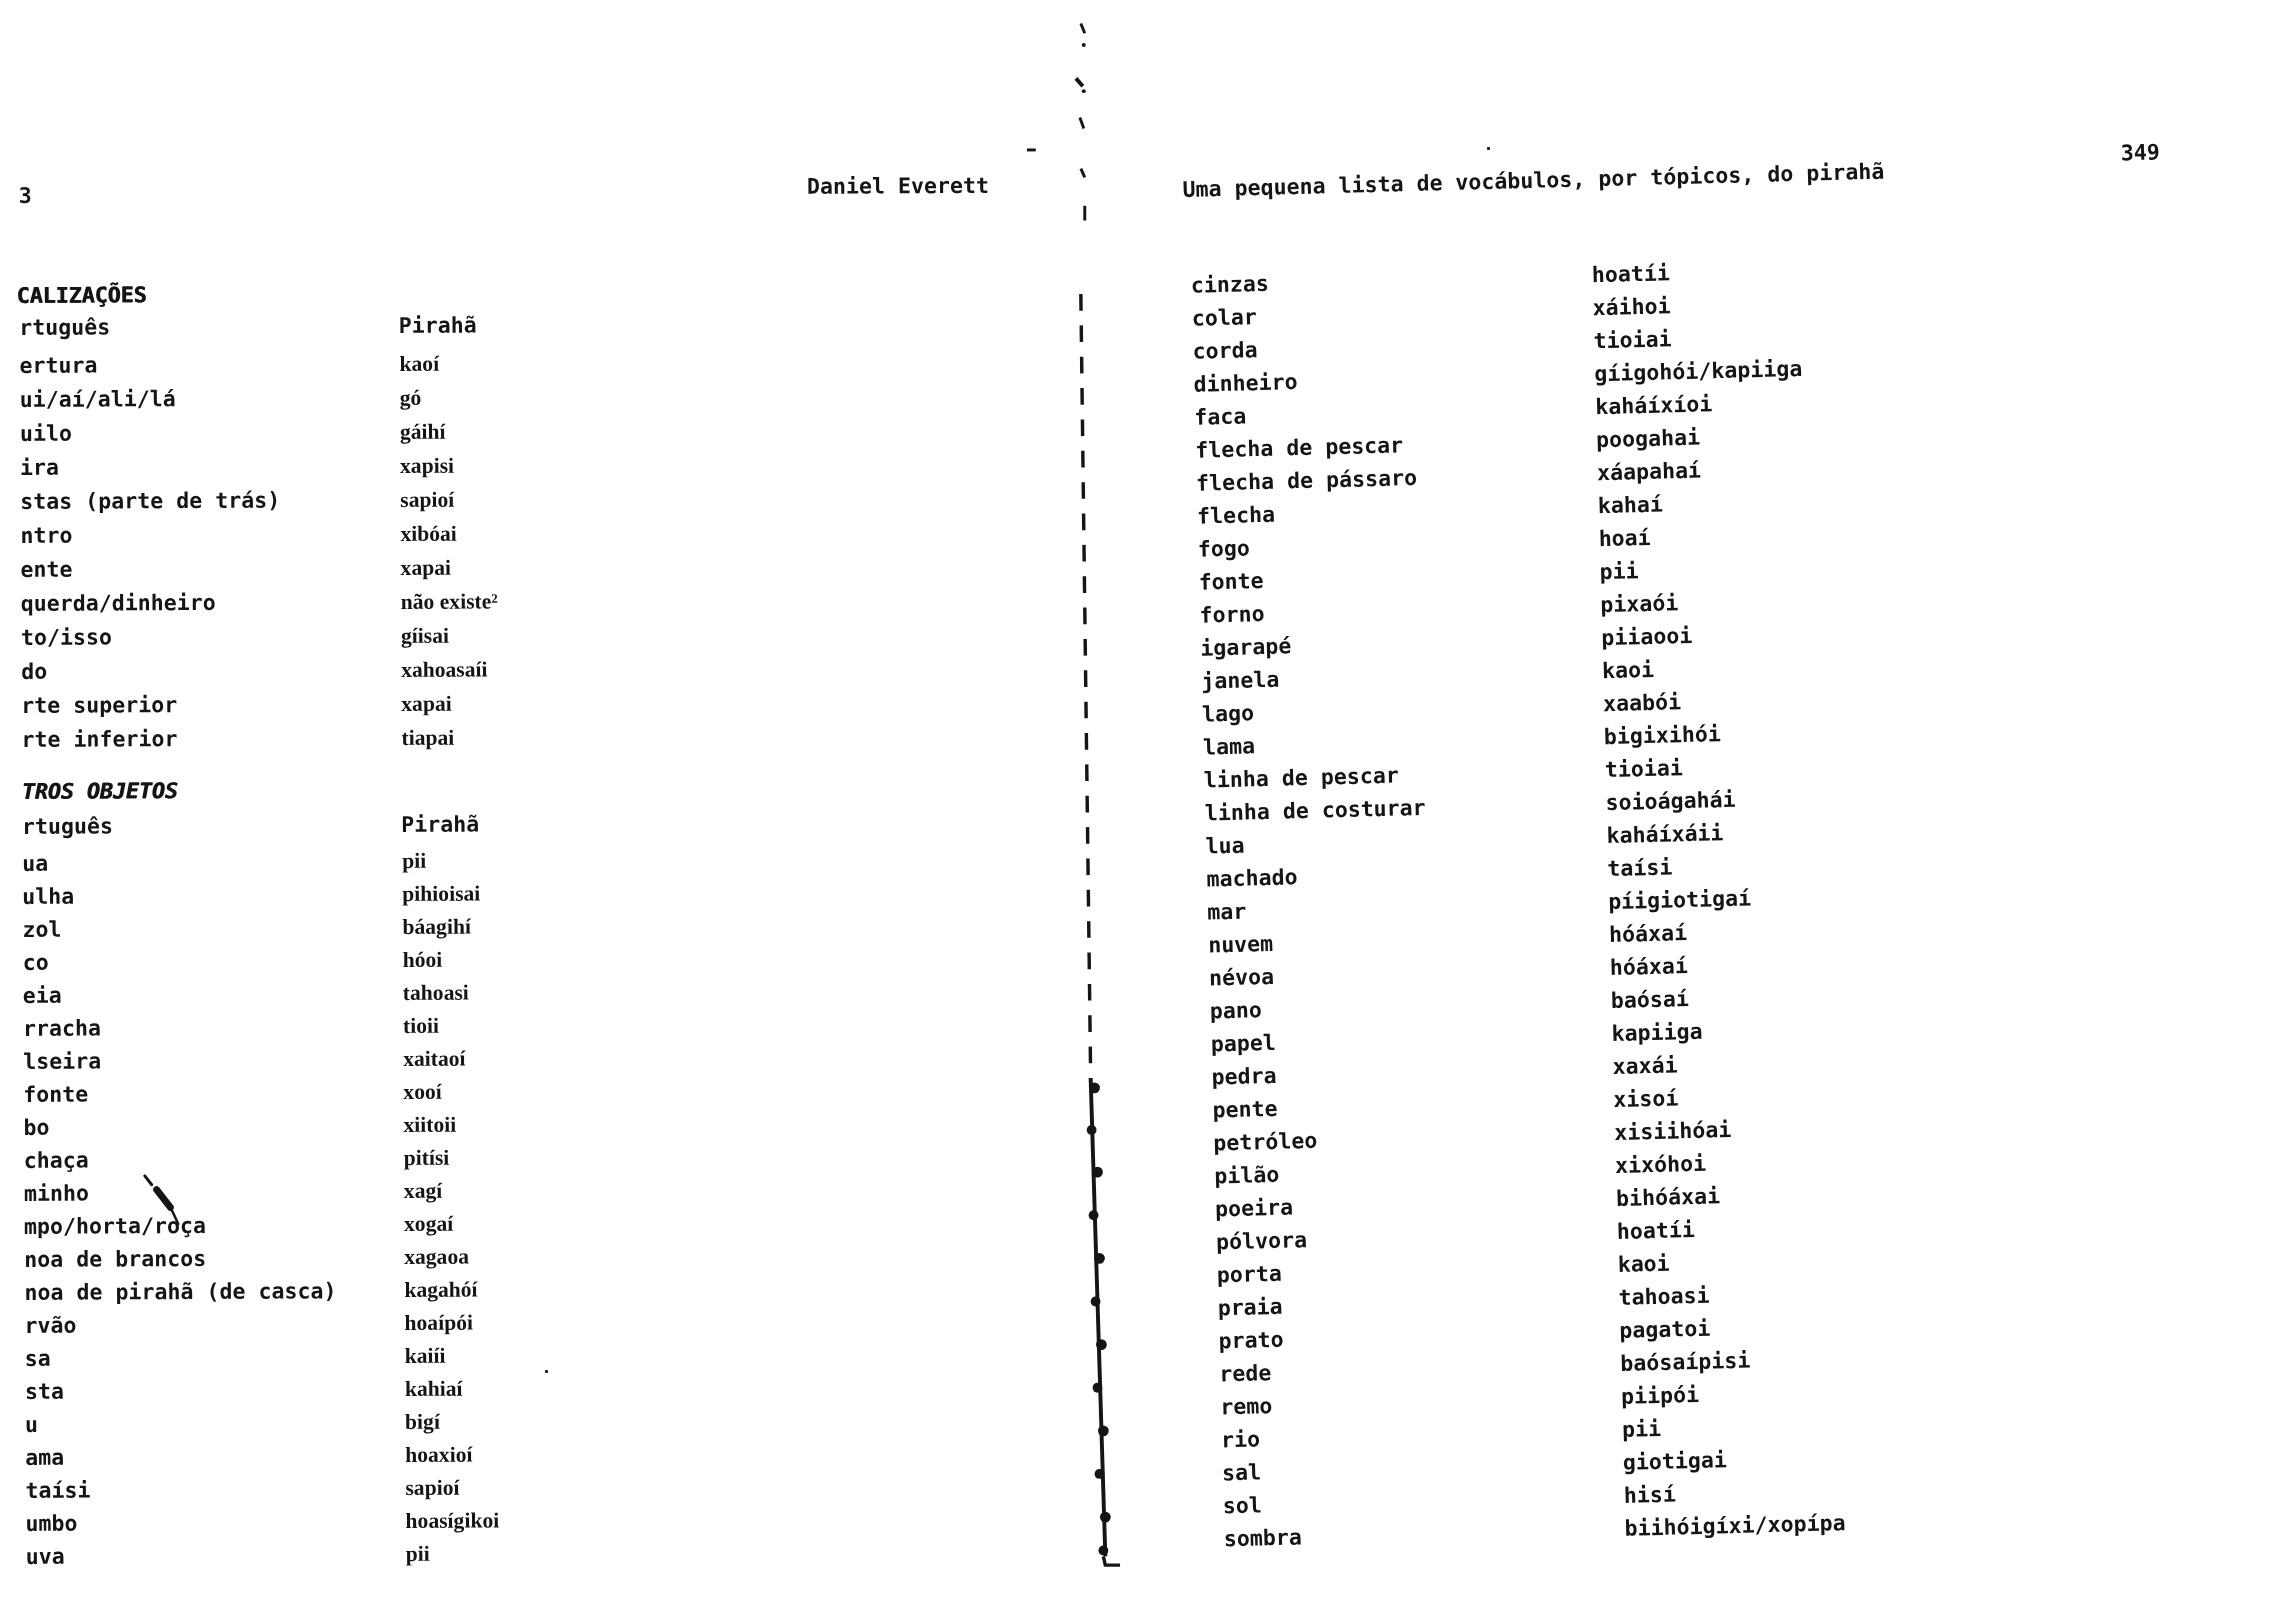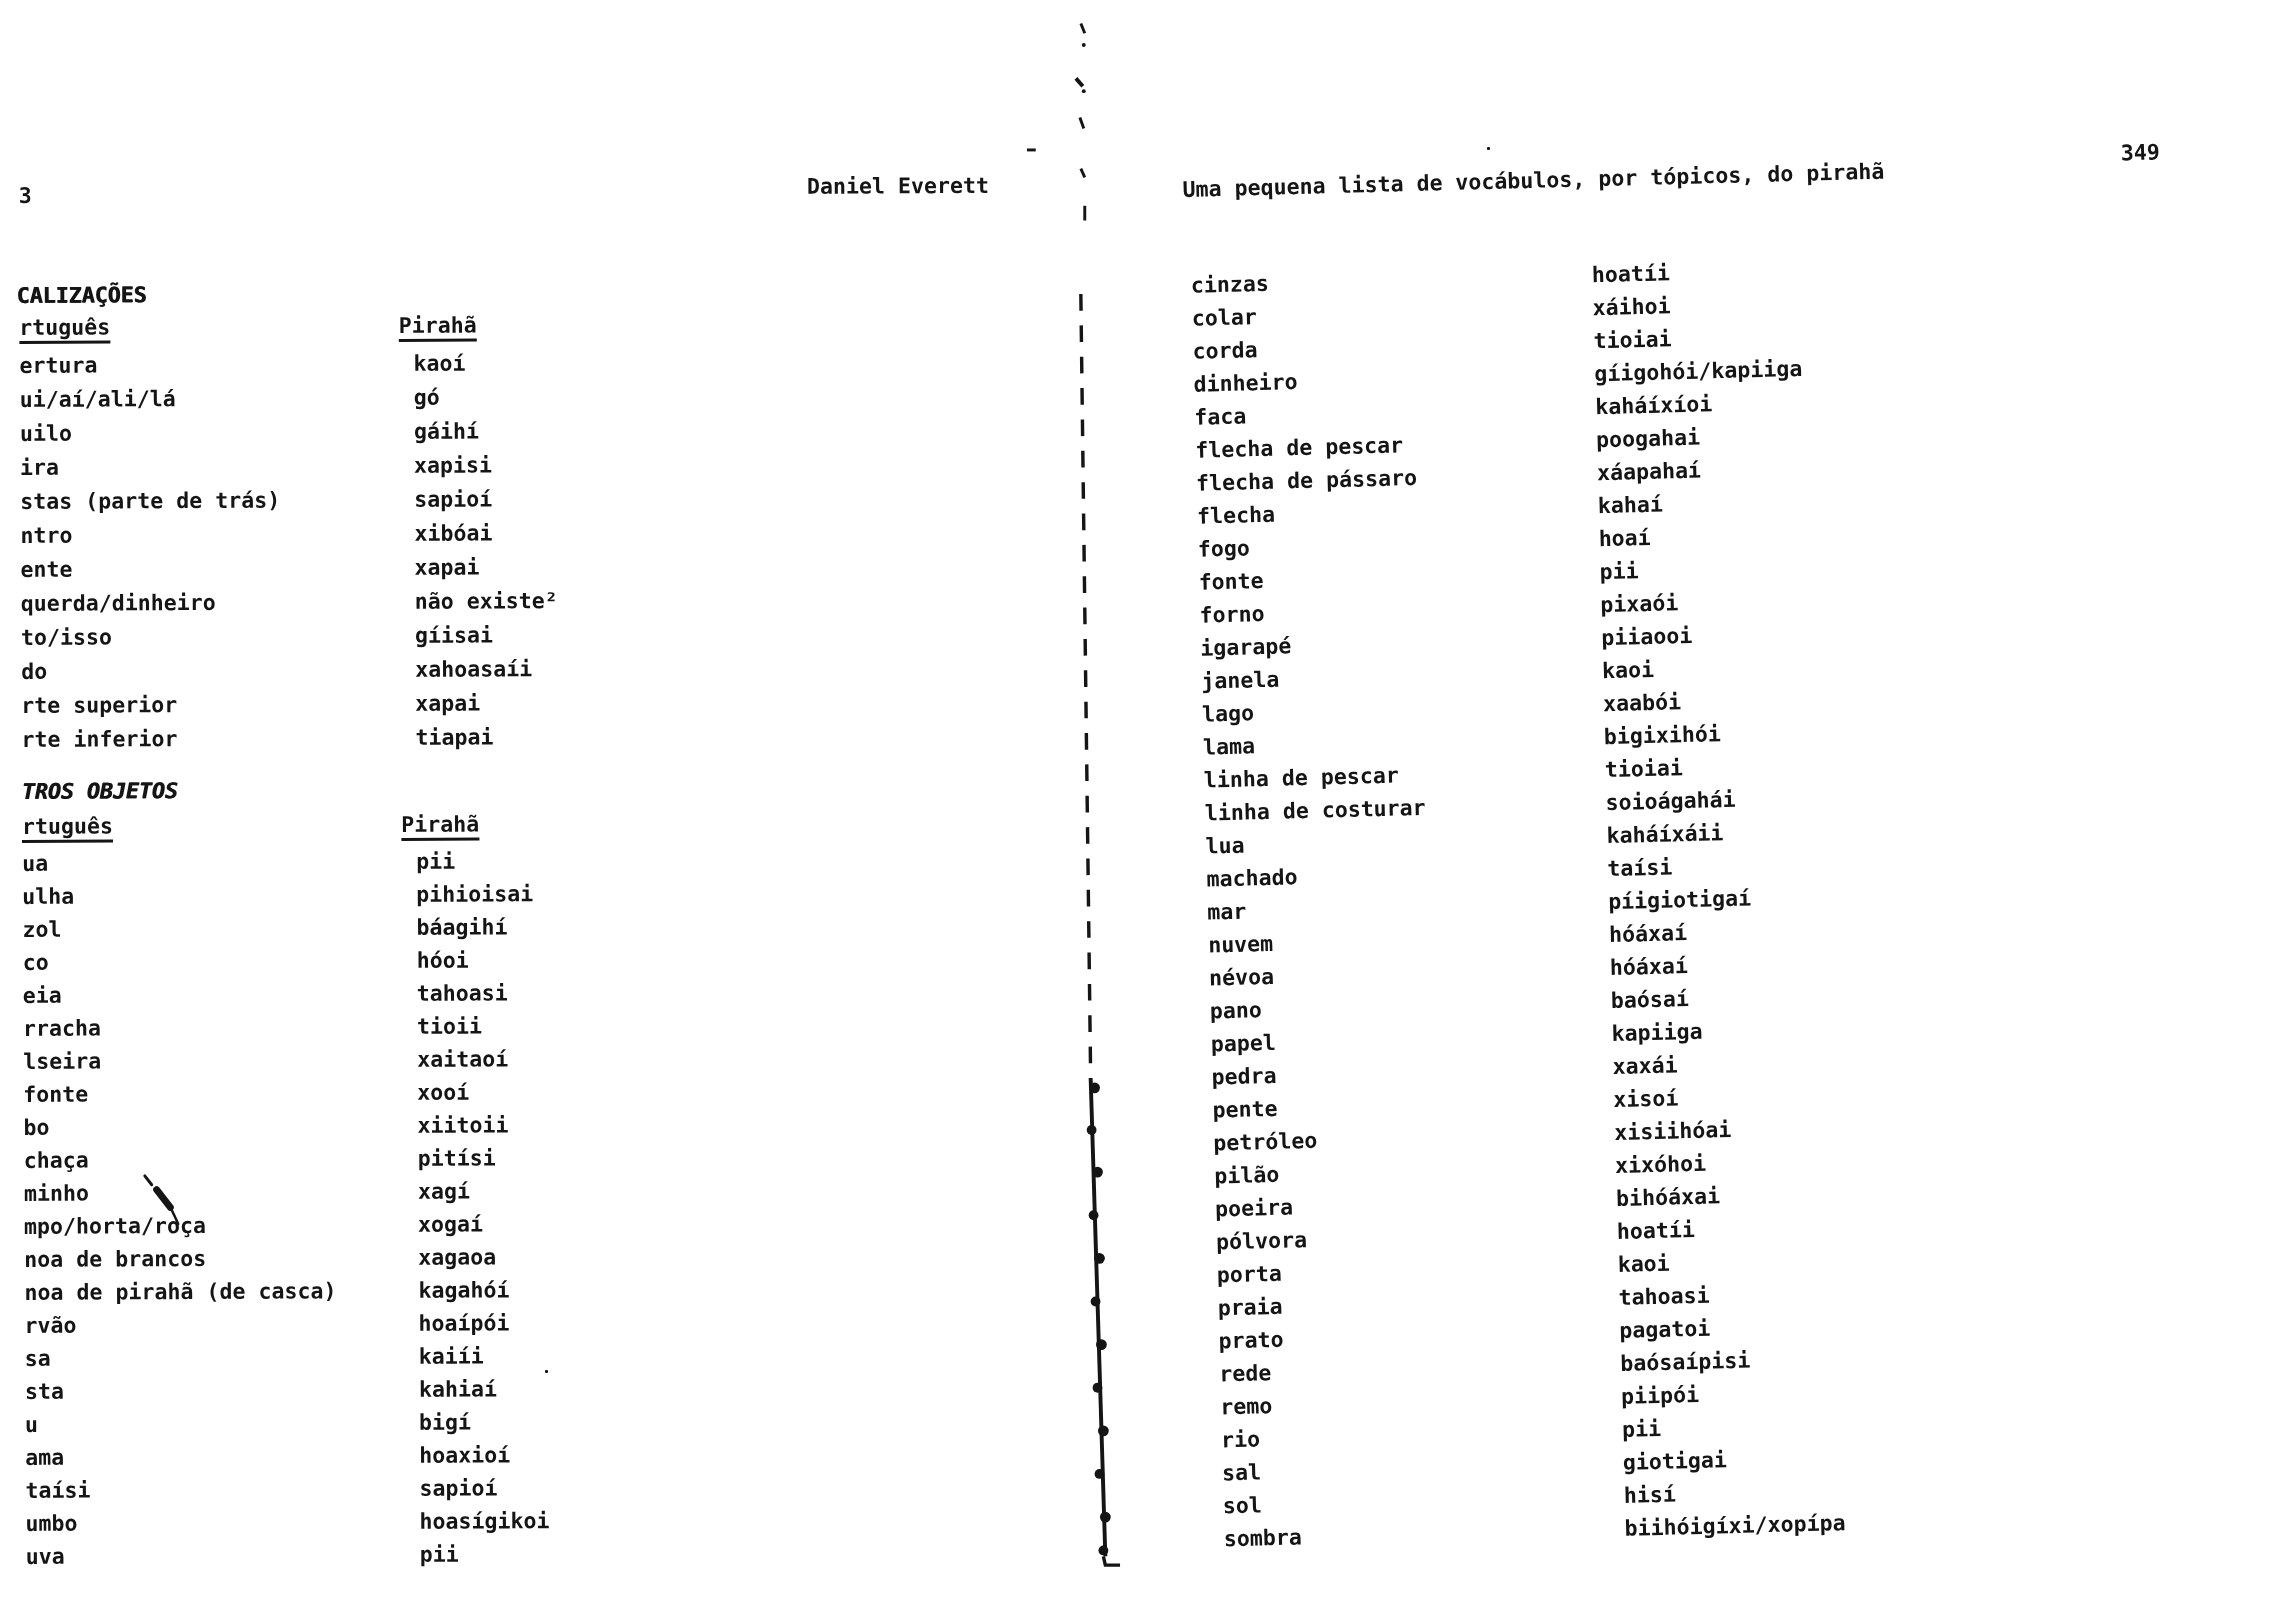--- a/index.html
+++ b/index.html
@@ -4,32 +4,32 @@
 <style>
   html,body{margin:0;padding:0;background:#777;}
   .canvas{
     position:relative; width:2292px; height:1620px; background:#ffffff;
     overflow:hidden; color:#151515;
     font-family:"DejaVu Sans Mono", monospace; font-weight:700; font-size:21.6px;
   }
   .abs{position:absolute;}
   .t{position:absolute; white-space:nowrap; line-height:21.6px;}
   .sec-title{text-shadow:0.7px 0 0 currentColor;}
-  .colhead{text-decoration:underline; text-decoration-thickness:2.5px; text-underline-offset:5.9px;}
+  .colhead{text-decoration-thickness:2.5px; text-underline-offset:5.9px;}
   .page{position:absolute; transform-origin:0 0;}
   #left-page{left:0; top:0; width:1108px; height:1620px; transform:rotate(-0.3deg);}
   #right-page{left:1181px; top:132px; width:1108px; height:1490px; transform:rotate(-1.5deg);}
   .rows{position:absolute;}
   .row{position:relative;}
   .row span{position:absolute; top:0; white-space:nowrap;}
   .pt{left:0;}
   .p344 .row{height:34px;} .p344 .row span{line-height:34px;}
   .p336 .row{height:33px;} .p336 .row span{line-height:33px;}
   .p335 .row{height:33px;} .p335 .row span{line-height:33px;}
-  .left-rows .pira{left:394px;}
+  .left-rows .pira{left:380px;font-family:Liberation Serif, serif;}
   .right-rows .pira{left:401px;}
   .speck{position:absolute; background:#151515; border-radius:1px;}
 </style>
 </head>
 <body>
 
 <div class="canvas">
 
   <div id="left-page" class="page">
 

